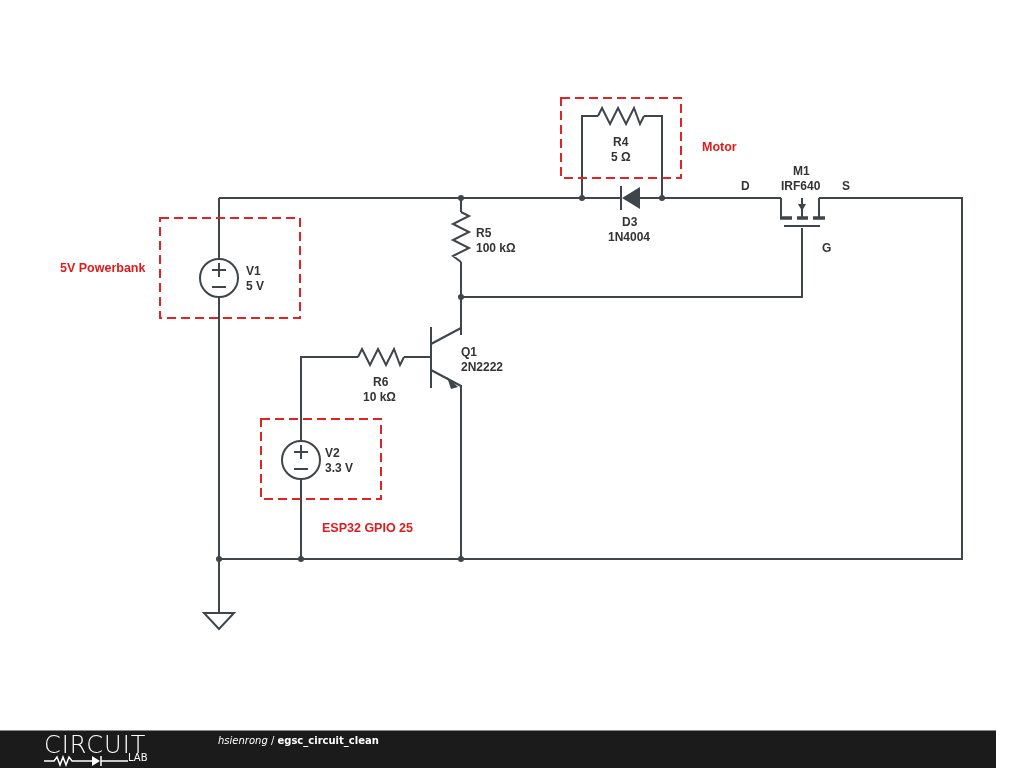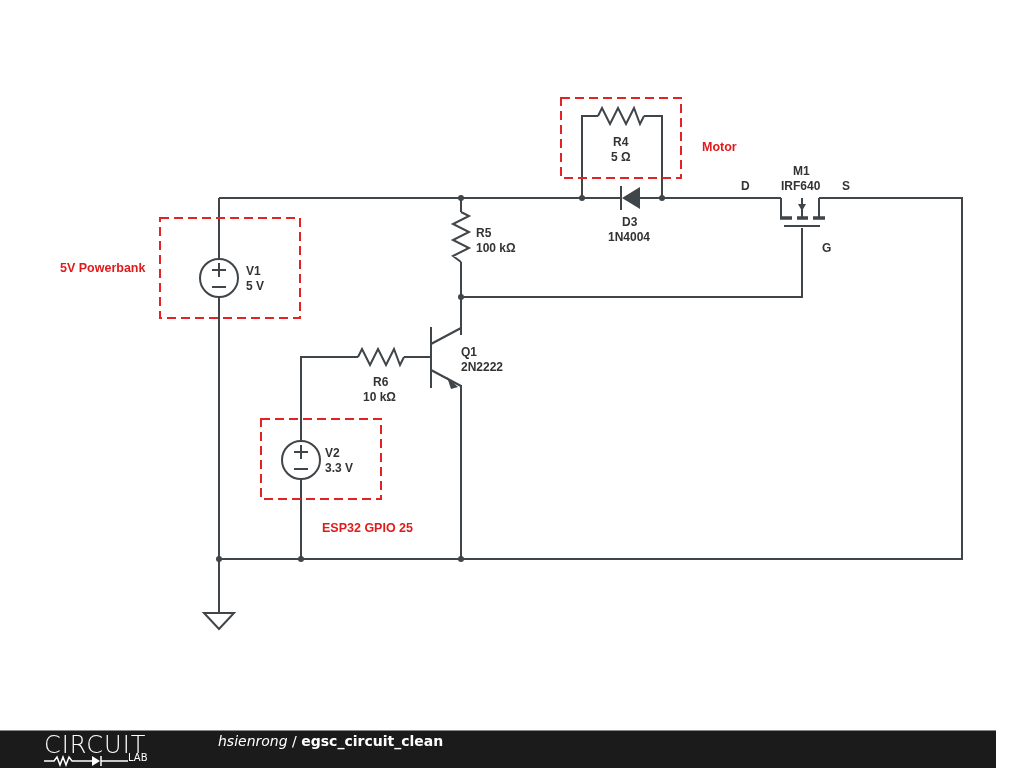--- a/index.html
+++ b/index.html
@@ -7,21 +7,21 @@
   #schem{position:absolute;left:0;top:0;}
   .w{stroke:#3f4549;stroke-width:2;fill:none;}
   .dot{fill:#3f4549;}
   .lbl{font-family:"Liberation Sans",sans-serif;font-size:12px;font-weight:bold;fill:#333;}
   .ann{font-family:"Liberation Sans",sans-serif;font-size:12.5px;font-weight:bold;fill:#e01b1b;}
   .box{stroke:#e02424;stroke-width:2;stroke-dasharray:9 5;fill:none;}
   #footer{position:absolute;left:0;top:730px;width:996px;height:38px;background:#1b1b1b;border-top:1px solid #888;}
   #logo{position:absolute;left:44px;top:2px;width:130px;height:34px;}
   #logo .t1{position:absolute;left:0;top:-2px;color:#fff;font-family:"DejaVu Sans",sans-serif;font-size:24px;letter-spacing:1px;font-weight:200;}
   #logo .t2{position:absolute;left:84px;top:19px;color:#fff;font-family:"DejaVu Sans",sans-serif;font-size:10px;font-weight:normal;}
-  #meta{position:absolute;left:218px;top:1px;color:#fff;font-family:"DejaVu Sans",sans-serif;font-size:14px;line-height:18px;}
+  #meta{position:absolute;left:218px;top:1px;color:#fff;font-family:"DejaVu Sans",sans-serif;font-size:10px;line-height:18px;}
   #meta .user{font-style:italic;}
   #meta .proj{font-weight:bold;}
 </style>
 </head>
 <body>
 
 <svg id="schem" width="1024" height="730" viewBox="0 0 1024 730">
 
   <g>
     <path class="w" d="M219 198 H608"></path>

